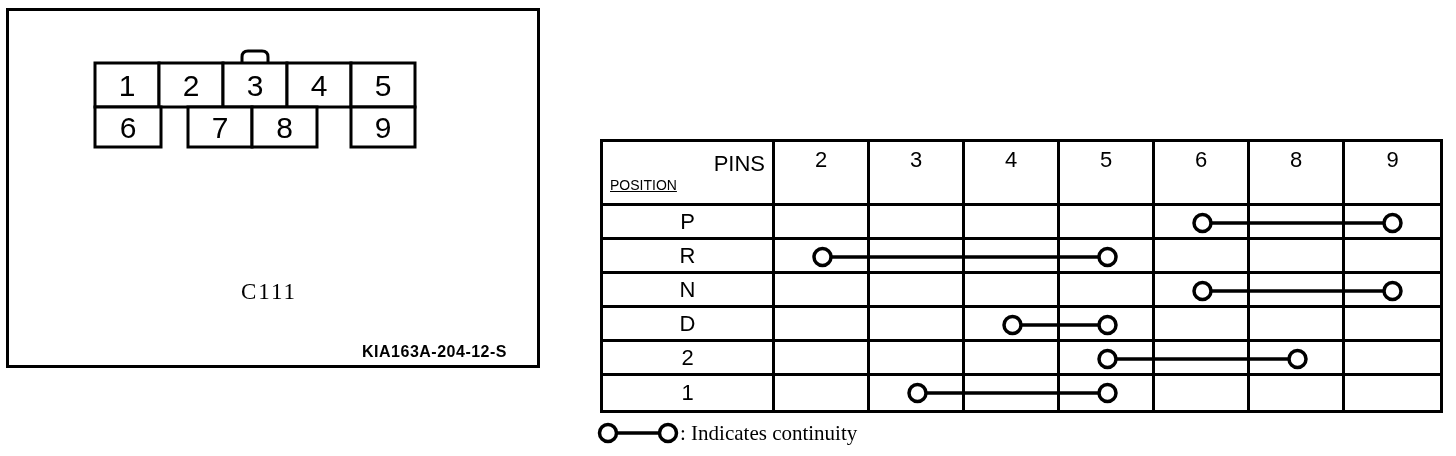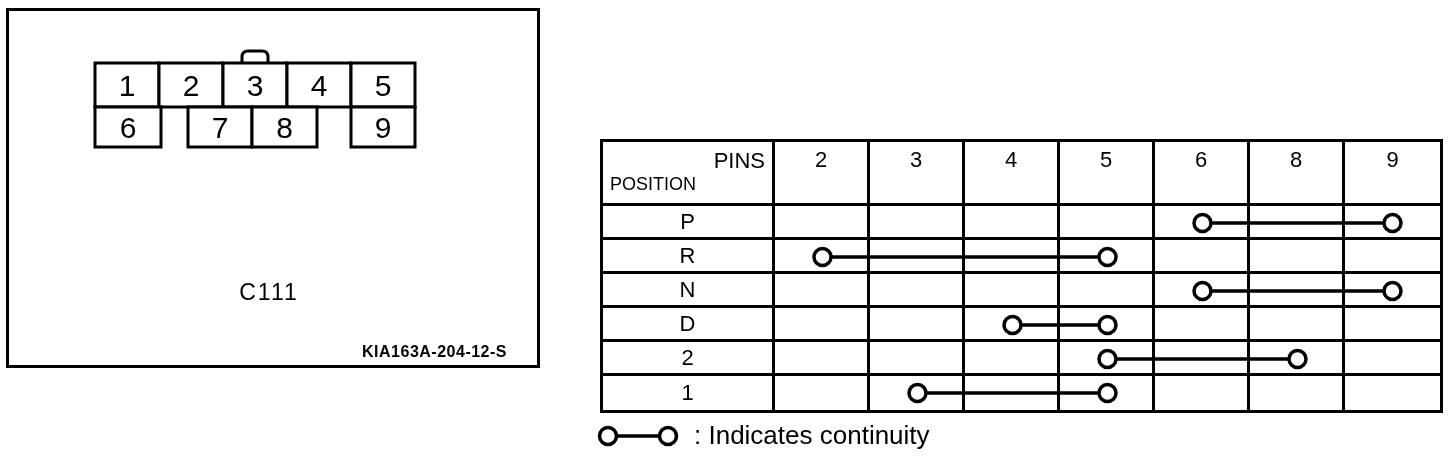--- a/index.html
+++ b/index.html
@@ -33,20 +33,21 @@
     fill: #000;
     text-anchor: middle;
   }
   .connector-id {
     position: absolute;
     left: 150px; top: 268px;
     width: 220px;
     text-align: center;
     font-size: 23px;
     letter-spacing: 2px;
+    font-family: Liberation Serif, serif;
   }
   .figure-code {
     position: absolute;
     right: 30px; bottom: 4px;
     font-size: 16px;
     font-weight: bold;
     letter-spacing: 0.5px;
   }
   
   .table-wrap {
@@ -71,43 +72,43 @@
   }
   .cell.last-col { border-right: none; }
   .cell.last-row { border-bottom: none; }
   .corner-cell {
     flex-direction: column;
     align-items: stretch;
     justify-content: center;
     padding: 5px 7px 7px 7px;
   }
   .pins-label { text-align: right; font-size: 22px; }
-  .position-label { text-align: left; font-size: 18px; }
+  .position-label { text-align: left; font-size: 14px; text-decoration: underline; }
   .pin-header { align-items: flex-start; padding-top: 5px; }
   .overlay {
     position: absolute;
     left: 0; top: 0;
     width: 837px; height: 268px;
     pointer-events: none;
   }
   .overlay line { stroke: #000; stroke-width: 3.5; }
   .overlay circle { stroke: #000; stroke-width: 3.5; fill: #fff; }
   
   .legend {
     position: absolute;
     left: 596px; top: 420px;
     display: flex;
     align-items: center;
   }
   .legend svg { display: block; }
   .legend svg line { stroke: #000; stroke-width: 3.5; }
   .legend svg circle { stroke: #000; stroke-width: 3.5; fill: #fff; }
   .legend-text {
-    font-size: 26px;
-    margin-left: 14px;
+    font-size: 21px;
+    font-family: Liberation Serif, serif;
   }
 </style>
 </head>
 <body>
 
 <div class="figure-box">
   <svg class="connector-svg" viewBox="0 0 340 110">
 
     <path d="M154 20 L154 12 Q154 6 160 6 L174 6 Q180 6 180 12 L180 20"></path>
     <g>

